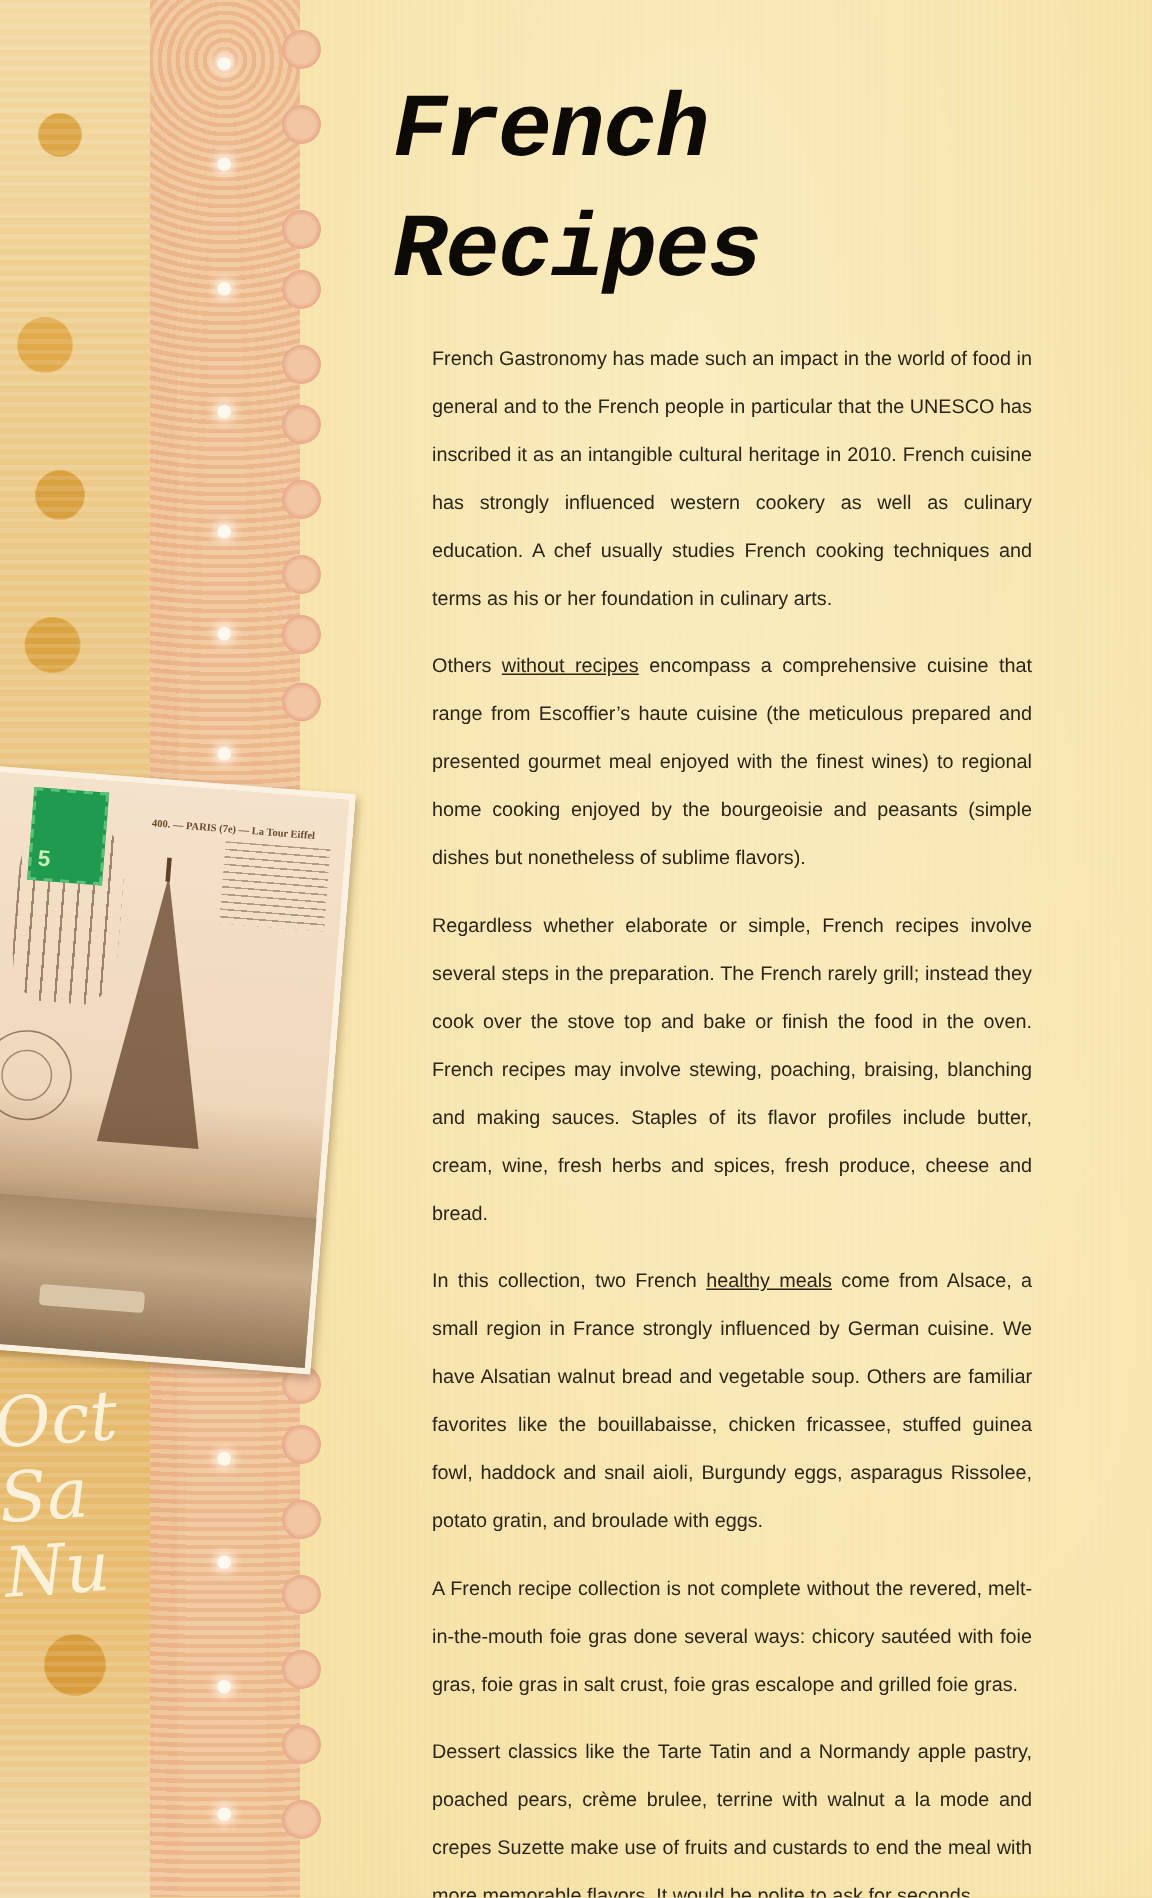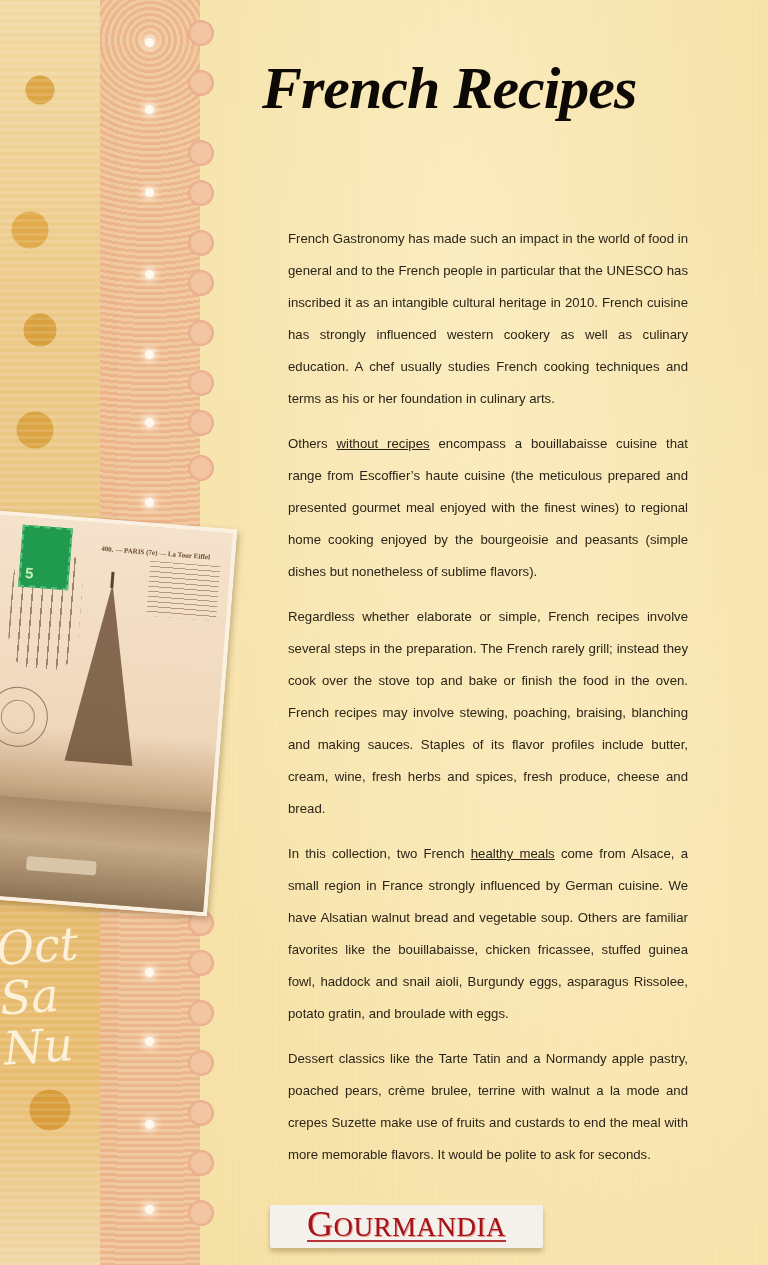--- a/index.html
+++ b/index.html
@@ -94,21 +94,21 @@
     border-bottom: 180px solid rgba(95,65,40,0.75);
   }
   .tower-tip { position: absolute; left: 122px; top: 48px; width: 3px; height: 16px; background: #5f4128; }
   .river { position: absolute; left: 0; right: 0; bottom: 0; height: 100px;
     background: linear-gradient(180deg, #a68a68 0%, #c7ab88 40%, #8e7456 100%); }
   .boat { position: absolute; left: 60px; bottom: 28px; width: 70px; height: 14px; background: #d9c6a8; border-radius: 3px; }
 
   
   .title {
     position: absolute; left: 262px; top: 48px; width: 470px;
-    font-family: Liberation Serif, serif; font-style: italic; font-weight: bold;
+    font-family: Liberation Mono, monospace; font-style: italic; font-weight: bold;
     font-size: 60px; color: #0d0905; letter-spacing: -1px; margin: 0; line-height: 80px;
   }
   
   .body {
     position: absolute; left: 288px; top: 223px; width: 400px;
     font-size: 13.2px; line-height: 32px; color: #2b2418; text-align: justify;
   }
   .body p { margin: 0 0 13px 0; }
   .body a { color: #2b2418; text-decoration: underline; }
   
@@ -177,23 +177,21 @@
     <div class="tower"></div>
     <div class="river">
       <div class="boat"></div>
     </div>
   </div>
 
   <h1 class="title">French Recipes</h1>
 
   <div class="body">
     <p>French Gastronomy has made such an impact in the world of food in general and to the French people in particular that the UNESCO has inscribed it as an intangible cultural heritage in 2010. French cuisine has strongly influenced western cookery as well as culinary education. A chef usually studies French cooking techniques and terms as his or her foundation in culinary arts.</p>
-    <p><span>Others </span><a>without recipes</a><span> encompass a bouillabaisse cuisine that range from Escoffier’s haute cuisine (the meticulous prepared and presented gourmet meal enjoyed with the finest wines) to regional home cooking enjoyed by the bourgeoisie and peasants (simple dishes but nonetheless of sublime flavors).</span></p>
+    <p><span>Others </span><a>without recipes</a><span> encompass a comprehensive cuisine that range from Escoffier’s haute cuisine (the meticulous prepared and presented gourmet meal enjoyed with the finest wines) to regional home cooking enjoyed by the bourgeoisie and peasants (simple dishes but nonetheless of sublime flavors).</span></p>
     <p>Regardless whether elaborate or simple, French recipes involve several steps in the preparation. The French rarely grill; instead they cook over the stove top and bake or finish the food in the oven. French recipes may involve stewing, poaching, braising, blanching and making sauces. Staples of its flavor profiles include butter, cream, wine, fresh herbs and spices, fresh produce, cheese and bread.</p>
     <p><span>In this collection, two French </span><a>healthy meals</a><span> come from Alsace, a small region in France strongly influenced by German cuisine. We have Alsatian walnut bread and vegetable soup. Others are familiar favorites like the bouillabaisse, chicken fricassee, stuffed guinea fowl, haddock and snail aioli, Burgundy eggs, asparagus Rissolee, potato gratin, and broulade with eggs.</span></p>
+    <p>A French recipe collection is not complete without the revered, melt-in-the-mouth foie gras done several ways: chicory sautéed with foie gras, foie gras in salt crust, foie gras escalope and grilled foie gras.</p>
     <p>Dessert classics like the Tarte Tatin and a Normandy apple pastry, poached pears, crème brulee, terrine with walnut a la mode and crepes Suzette make use of fruits and custards to end the meal with more memorable flavors. It would be polite to ask for seconds.</p>
   </div>
 
-  <div class="logo">
-    <span class="logo-text"><span class="big">G</span><span>OURMANDIA</span></span>
-  </div>
 
 </div>
 
 </body></html>

